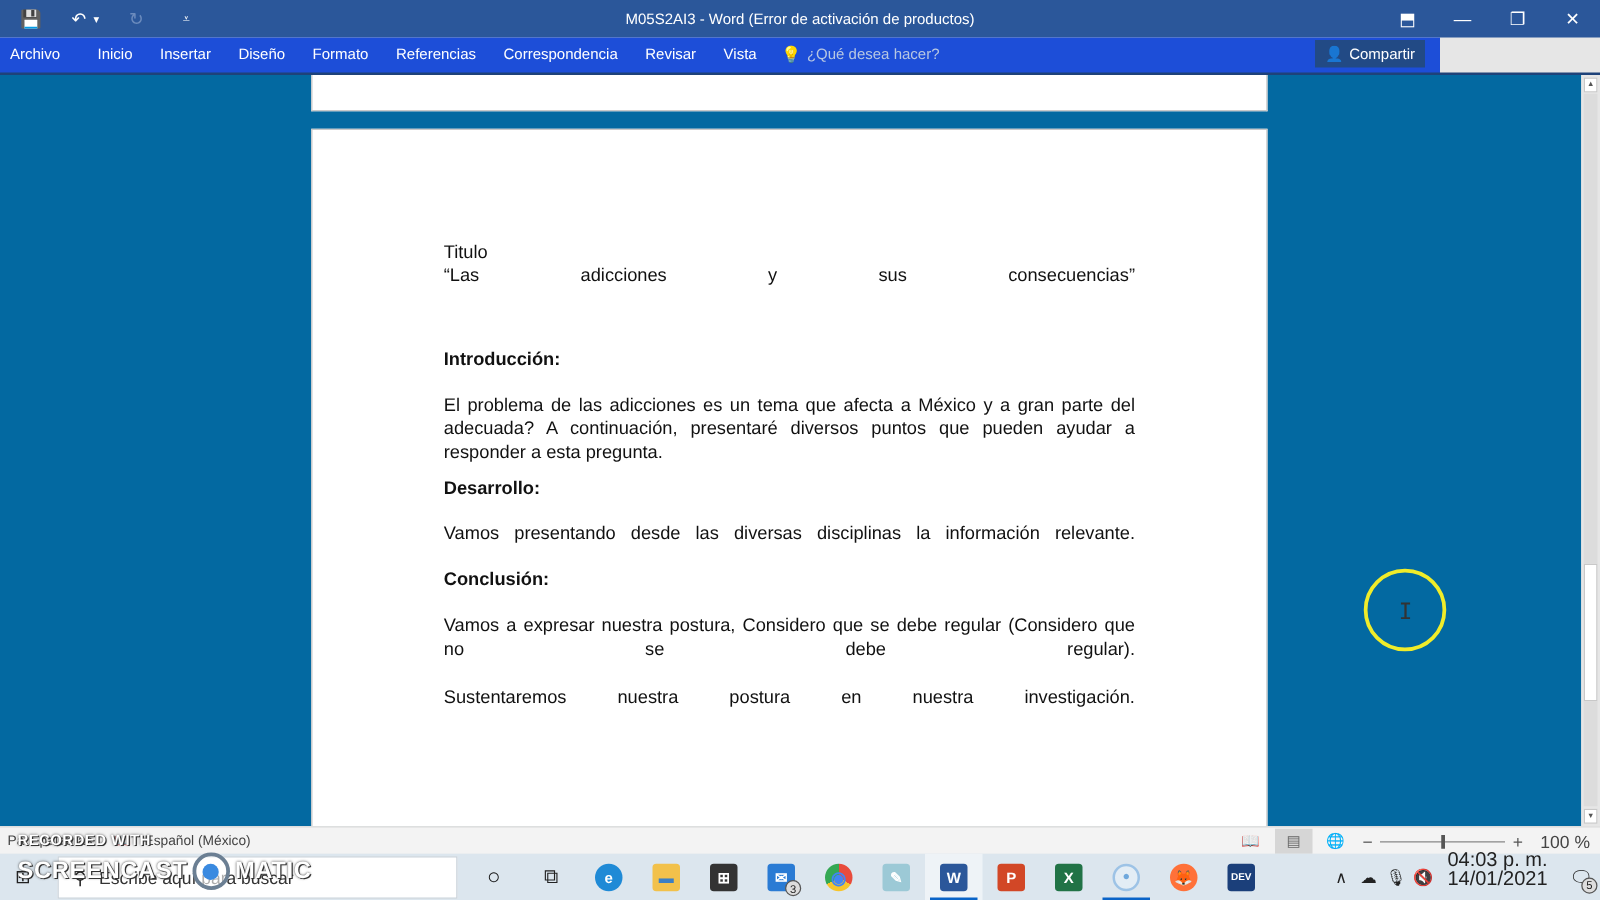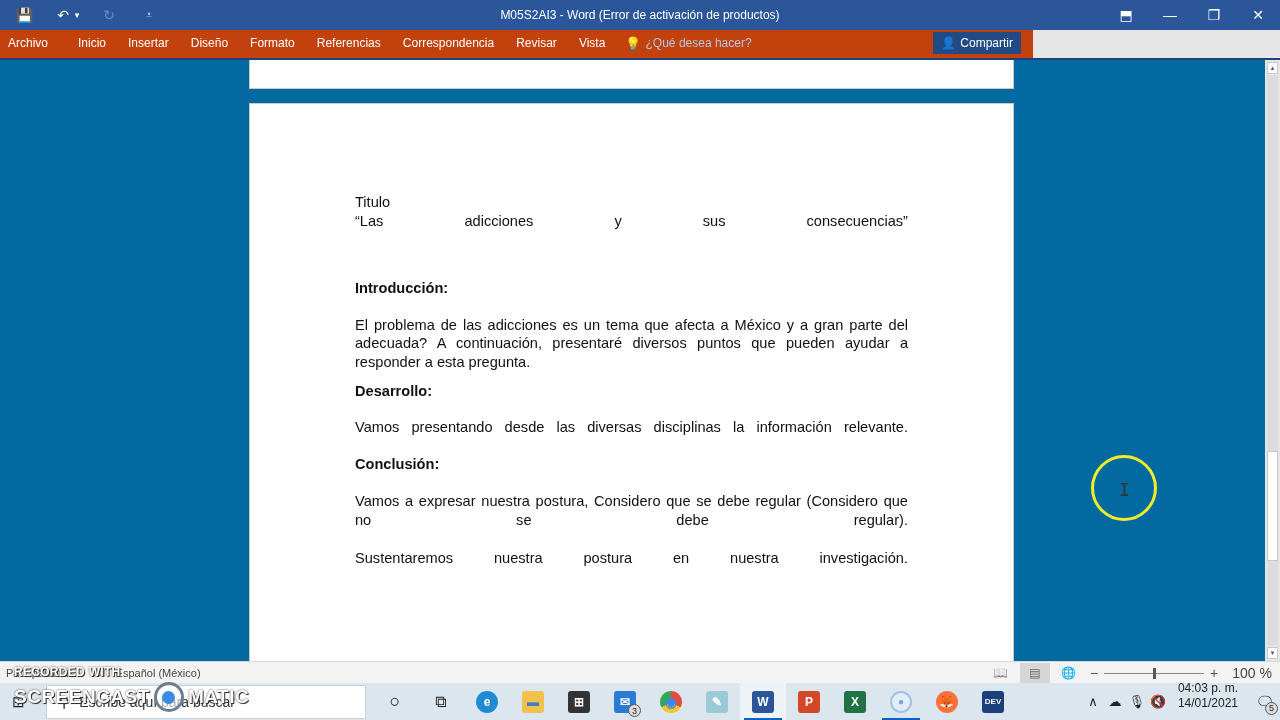--- a/index.html
+++ b/index.html
@@ -4,21 +4,21 @@
 <style>
   * { box-sizing: border-box; margin: 0; padding: 0; }
   html, body { width: 1280px; height: 720px; overflow: hidden; background: #e6e6e6; font-family: "Liberation Sans", sans-serif; }
   .titlebar { position: absolute; left: 0; top: 0; width: 1280px; height: 30px; background: #2b579a; color: #fff; }
   .qat { position: absolute; left: 0; top: 0; height: 30px; display: flex; align-items: center; }
   .qat-btn { width: 28px; height: 30px; display: flex; align-items: center; justify-content: center; color: #fff; font-size: 14px; }
   .qat-btn.disabled { color: #6b8bbd; }
   .window-title { position: absolute; left: 0; right: 0; top: 8px; text-align: center; font-size: 12px; color: #fff; }
   .win-ctrls { position: absolute; right: 0; top: 0; display: flex; height: 30px; }
   .win-btn { width: 44px; height: 30px; display: flex; align-items: center; justify-content: center; color: #fff; font-size: 14px; }
-  .ribbon { position: absolute; left: 0; top: 30px; width: 1033px; height: 30px; background: #c2410c; color: #fff; }
+  .ribbon { position: absolute; left: 0; top: 30px; width: 1152px; height: 30px; background: #1d4ed8; color: #fff; }
   .ribbon-tabs { display: flex; align-items: center; height: 26px; }
   .ribbon-tab { font-size: 12px; padding: 0 8px; color: #fff; white-space: nowrap; }
   .ribbon-tab.file { padding-left: 8px; padding-right: 10px; }
   .tell-me { display: flex; align-items: center; font-size: 12px; color: #b7c7e2; padding-left: 12px; }
   .tell-me .bulb { margin-right: 4px; font-size: 13px; }
   .share-btn { position: absolute; right: 12px; top: 2px; height: 22px; padding: 0 8px; background: #224a85; display: flex; align-items: center; font-size: 12px; color: #fff; }
   .share-btn .ico { margin-right: 4px; }
   .ribbon-bottom { position: absolute; left: 0; top: 58px; width: 1280px; height: 2px; background: #1e4279; }
 
   .doc-area { position: absolute; left: 0; top: 60px; width: 1265px; height: 601px; background: #0369a1; overflow: hidden; }
@@ -51,21 +51,21 @@
   .search-box { position: absolute; left: 46px; top: 2px; width: 320px; height: 34px; background: #fff; border: 1px solid #c9d2da; display: flex; align-items: center; font-size: 14px; color: #333; }
   .search-box .ico { margin: 0 10px 0 12px; font-size: 14px; color: #222; }
   .tb-icons { position: absolute; left: 372px; top: 0; height: 37px; display: flex; }
   .tb-icon { width: 46px; height: 37px; display: flex; align-items: center; justify-content: center; position: relative; }
   .tb-icon.active { background: #eef3f7; }
   .tb-icon.active::after, .tb-icon.running::after { content: ""; position: absolute; bottom: 0; left: 4px; right: 4px; height: 2px; background: #0a64c8; }
   .glyph { width: 22px; height: 22px; border-radius: 3px; display: flex; align-items: center; justify-content: center; font-size: 12px; font-weight: bold; color: #fff; }
   .badge { position: absolute; right: 7px; bottom: 3px; width: 13px; height: 13px; border-radius: 50%; background: #ddd; border: 1px solid #555; font-size: 9px; color: #222; display: flex; align-items: center; justify-content: center; }
   .tray { position: absolute; right: 0; top: 0; height: 37px; display: flex; align-items: center; font-size: 12px; color: #222; }
   .tray-ico { width: 22px; text-align: center; font-size: 13px; }
-  .clock { margin: 0 12px 12px 8px; text-align: center; font-size: 12px; line-height: 15px; }
+  .clock { margin: 0 12px 12px 8px; text-align: center; font-size: 16px; line-height: 15px; }
   .notif { position: relative; width: 30px; text-align: center; font-size: 15px; }
   .notif .badge { right: 2px; bottom: -4px; }
 
   .watermark1 { position: absolute; left: 14px; top: 665px; font-size: 12px; font-weight: bold; color: #fff; text-shadow: 0 0 2px #333, 1px 1px 0 #333; letter-spacing: 0.3px; }
   .watermark2 { position: absolute; left: 14px; top: 682px; display: flex; align-items: center; font-size: 19px; font-weight: bold; color: #fff; text-shadow: 0 0 2px #333, 1px 1px 0 #333; letter-spacing: 0.5px; }
   .wm-circle { width: 30px; height: 30px; border-radius: 50%; border: 3px solid #6b7f93; background: rgba(255,255,255,0.6); margin: 0 4px; display: flex; align-items: center; justify-content: center; }
   .wm-dot { width: 13px; height: 13px; border-radius: 50%; background: #3a8ae0; }
 
   .cursor-ring { position: absolute; left: 1091px; top: 455px; width: 66px; height: 66px; border-radius: 50%; border: 3px solid #f0ec2a; }
   .ibeam { position: absolute; left: 1119px; top: 479px; font-size: 18px; color: #333; font-family: "DejaVu Sans Mono", monospace; }

